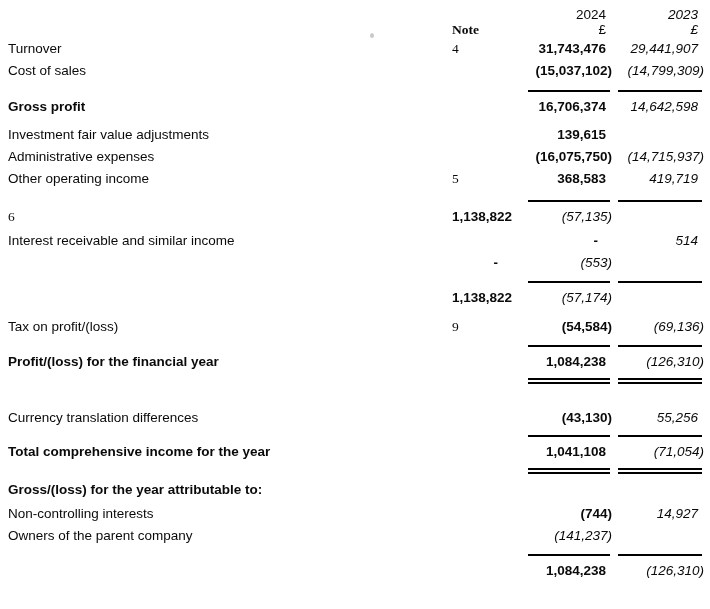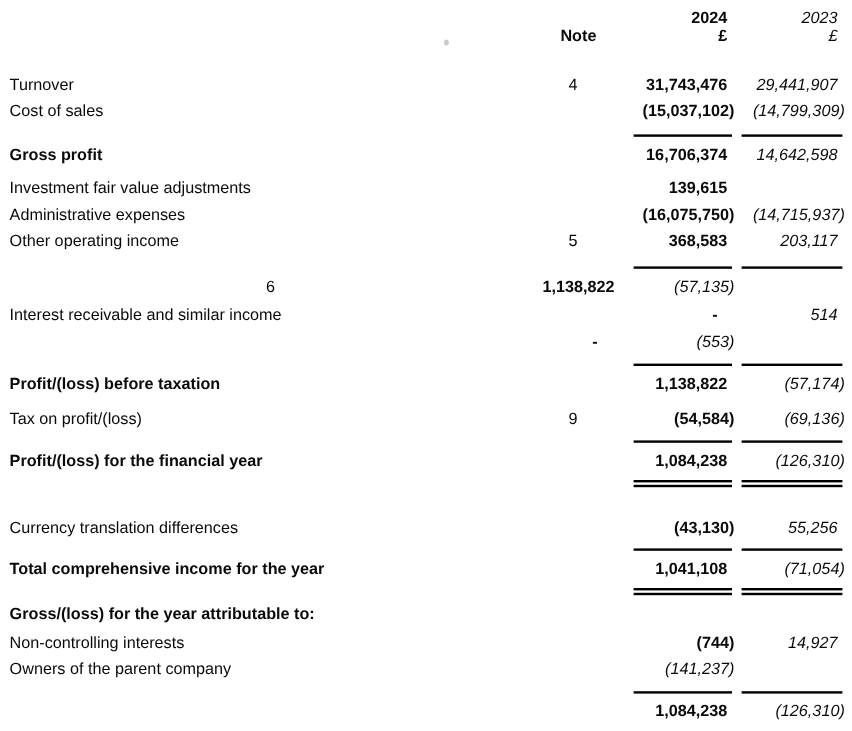--- a/index.html
+++ b/index.html
@@ -19,50 +19,50 @@
     font-size: 13.5px;
   }
   .row {
     display: grid;
     grid-template-columns: 1fr 60px 100px 92px;
     height: 22px;
     line-height: 22px;
   }
   .c { overflow: visible; white-space: nowrap; }
   .label { text-align: left; }
-  .note  { text-align: center; padding-right: 9px; }
+  .note  { text-align: left; padding-right: 9px; font-family: Liberation Serif, serif; }
   .amt   { text-align: right; }
   .cur   { font-weight: bold; }                 
   .pri   { font-style: italic; }                
   .b .label { font-weight: bold; }
 
   
   .amt.no-paren { padding-right: 6px; }
   .amt.dash     { padding-right: 14px; }
 
   
   .hdr1 { margin-top: 7px; height: 15px; line-height: 15px; }
   .hdr2 { height: 16px; line-height: 16px; }
-  .hdr1 .cur, .hdr2 .cur { font-weight: bold; }
+  .hdr1 .cur, .hdr2 .cur { font-weight: normal; }
   .hdr1 .pri, .hdr2 .pri { font-style: italic; font-weight: normal; }
   .hdr2 .note { font-weight: bold; padding-right: 0; }
 
   
   .rule-row { height: 3px; line-height: 3px; }
   .rule-row.dblrow { height: 6px; line-height: 6px; }
   .rule { border-top: 2.6px solid #000; height: 3px; }
   .rule.dbl { border-top: 2px solid #000; border-bottom: 2px solid #000; height: 6px; }
   .cur .rule { margin-left: 16px; margin-right: 2px; }
   .pri .rule { margin-left: 6px;  margin-right: 2px; }
 
   
   .mt2  { margin-top: 2px; }  .mt3  { margin-top: 3px; }
   .mt5  { margin-top: 5px; }  .mt6  { margin-top: 6px; }
   .mt7  { margin-top: 7px; }  .mt8  { margin-top: 8px; }
-  .mt10 { margin-top: 10px; } .mt22 { margin-top: 22px; }
+  .mt10 { margin-top: 10px; } .mt22 { }
   .mt23 { margin-top: 23px; }
 
   .artifact {
     position: absolute; left: 370px; top: 33px;
     width: 4px; height: 5px; border-radius: 50%;
     background: #c9c9c9;
   }
 </style>
 </head>
 <body>
@@ -126,21 +126,21 @@
     <div class="c label">Administrative expenses</div>
     <div class="c note"></div>
     <div class="c amt cur">(16,075,750)</div>
     <div class="c amt pri">(14,715,937)</div>
   </div>
 
   <div class="row">
     <div class="c label">Other operating income</div>
     <div class="c note">5</div>
     <div class="c amt cur no-paren">368,583</div>
-    <div class="c amt pri no-paren">203,117</div>
+    <div class="c amt pri no-paren">419,719</div>
   </div>
 
   <div class="row rule-row mt10">
     <div class="c label"></div>
       <div class="c note"></div>
     <div class="c cur">
         <div class="rule"></div>
       </div>
     <div class="c pri">
         <div class="rule"></div>
@@ -171,21 +171,20 @@
       <div class="c note"></div>
     <div class="c cur">
         <div class="rule"></div>
       </div>
     <div class="c pri">
         <div class="rule"></div>
       </div>
   </div>
 
   <div class="row b mt3">
-    <div class="c label">Profit/(loss) before taxation</div>
     <div class="c note"></div>
     <div class="c amt cur no-paren">1,138,822</div>
     <div class="c amt pri">(57,174)</div>
   </div>
 
   <div class="row mt7">
     <div class="c label">Tax on profit/(loss)</div>
     <div class="c note">9</div>
     <div class="c amt cur">(54,584)</div>
     <div class="c amt pri">(69,136)</div>

